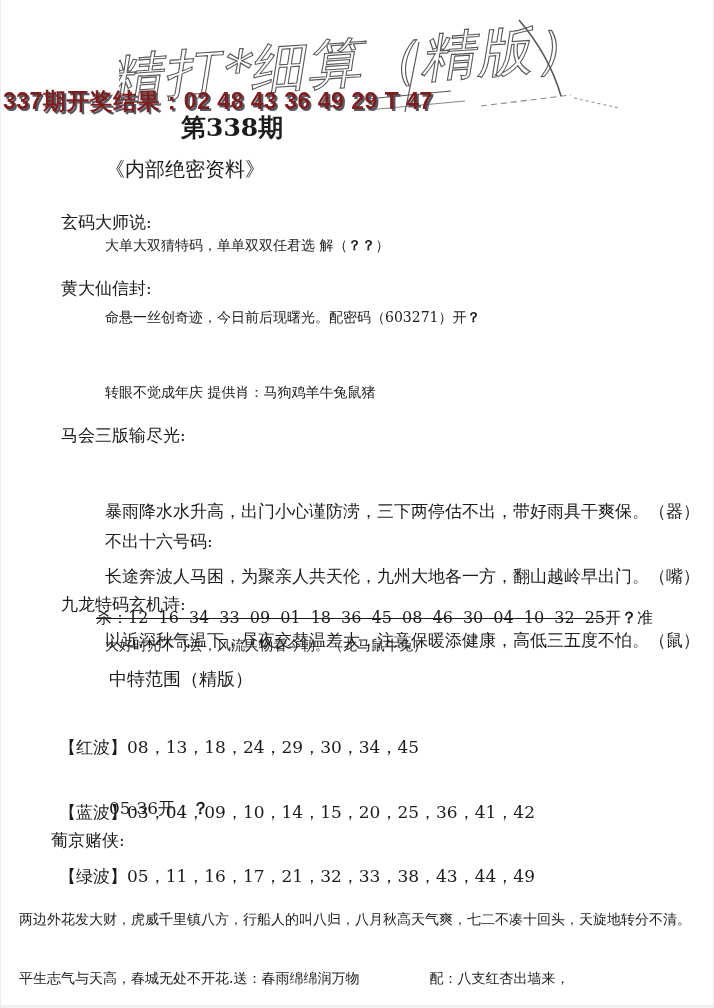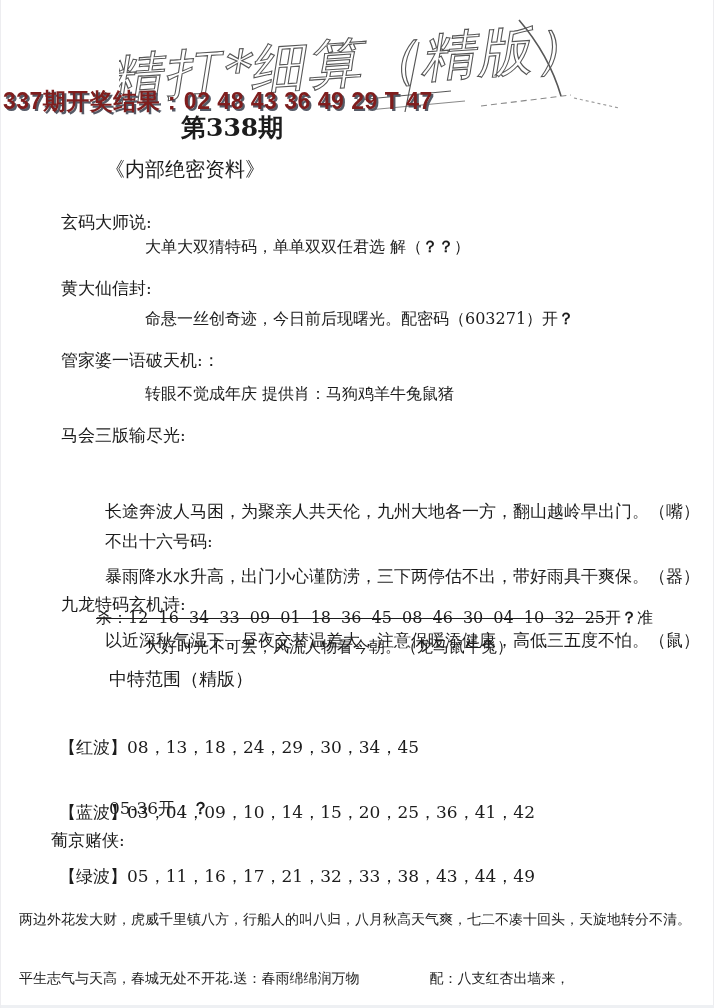--- a/index.html
+++ b/index.html
@@ -19,21 +19,21 @@
   .result-line{
     left:2px;top:86px;
     font-family:"Liberation Sans","DejaVu Sans",sans-serif;
     font-weight:bold;font-size:23px;letter-spacing:0.5px;
     color:#7f1d1d;text-shadow:2px 2px 0 #555a66;
   }
   .issue-line{left:140px;top:111px;font-weight:bold;font-size:25px;margin-left:40px;}
   
   .secret{left:104px;top:156px;font-size:20px;}
   .label{font-size:17px;}
-  .quote{font-size:16px;margin-left:40px;}
+  .quote{font-size:14px;}
   .poem{font-size:17px;line-height:21.5px;}
   .waves{font-size:17px;line-height:21.5px;}
   .kill{font-size:16px;word-spacing:5px;margin-top:46px;}
   .struck{text-decoration:line-through;text-decoration-thickness:1px;}
   .small{font-size:14px;line-height:19.5px;}
   b{font-weight:bold;}
   .footer-strip{position:absolute;left:0;bottom:0;width:714px;height:3px;background:#eef0f3;}
 </style>
 </head>
 <body>
@@ -57,27 +57,26 @@
   <div class="abs issue-line">第338期</div>
 
   <div class="abs secret">《内部绝密资料》</div>
 
   <div class="abs label" style="left:60px;top:199px;margin-top:12px;">玄码大师说:</div>
   <div class="abs quote" style="left:104px;top:237px;"><span>大单大双猜特码，单单双双任君选 解（</span><b>？？</b><span>）</span></div>
 
   <div class="abs label" style="left:60px;top:277px;">黄大仙信封:</div>
   <div class="abs quote" style="left:104px;top:309px;"><span>命悬一丝创奇迹，今日前后现曙光。配密码（603271）开</span><b>？</b><span></span></div>
 
-  <div class="abs label" style="left:60px;top:349px;">管家婆一语破天机:：</div>
   <div class="abs quote" style="left:104px;top:384px;">转眼不觉成年庆 提供肖：马狗鸡羊牛兔鼠猪</div>
 
   <div class="abs label" style="left:60px;top:424px;">马会三版输尽光:</div>
   <div class="abs poem" style="left:104px;top:458px;">
+    <div>暴雨降水水升高，出门小心谨防涝，三下两停估不出，带好雨具干爽保。（器）</div>
     <div>长途奔波人马困，为聚亲人共天伦，九州大地各一方，翻山越岭早出门。（嘴）</div>
-    <div>暴雨降水水升高，出门小心谨防涝，三下两停估不出，带好雨具干爽保。（器）</div>
     <div>以近深秋气温下，昼夜交替温差大，注意保暖添健康，高低三五度不怕。（鼠）</div>
   </div>
 
   <div class="abs label" style="left:104px;top:530px;">不出十六号码:</div>
   <div class="abs kill" style="left:95px;top:562px;"><span class="struck">杀：12 16 34 33 09 01 18 36 45 08 46 30 04 10 32 25</span><span>开</span><b>？</b><span>准</span></div>
 
   <div class="abs label" style="left:60px;top:593px;">九龙特码玄机诗:</div>
   <div class="abs quote" style="left:104px;top:637px;">大好时光不可丢，风流人物看今朝。（龙马鼠牛兔）</div>
 
   <div class="abs" style="left:108px;top:667px;font-size:18px;">中特范围（精版）</div>

